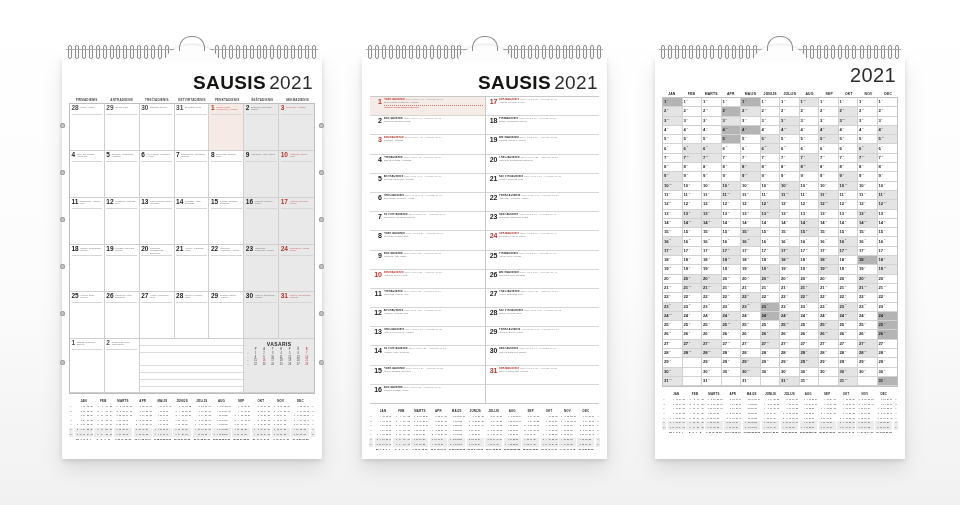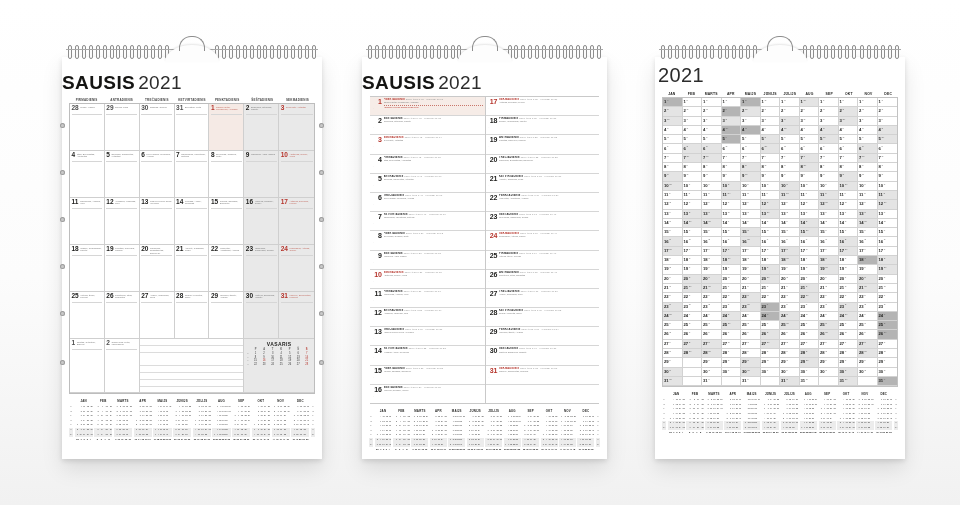--- a/index.html
+++ b/index.html
@@ -22,21 +22,21 @@
   .bgrp{flex:1;display:flex;justify-content:space-between;padding:0 2px}
   .bgap{width:42px}
   .loop{width:2px;height:12px;border:1px solid #8d8d8d;border-radius:2px;background:#fbfbfb}
   .hanger{position:absolute;top:-24px;left:50%;transform:translateX(-50%);width:60px;height:26px;z-index:2}
   .tab{position:absolute;bottom:-3px;left:50%;transform:translateX(-50%);width:54px;height:17px;background:#fdfdfd;
        border-radius:50% 50% 0 0/100% 100% 0 0;box-shadow:0 -1px 2px rgba(0,0,0,.10)}
   .hook{position:absolute;top:3px;left:50%;transform:translateX(-50%);width:24px;height:14px;
         border:1.6px solid #8d8d8d;border-bottom:none;border-radius:12px 12px 0 0}
 
   
-  .title{text-align:left;margin:16px 9px 3px 0;line-height:1;letter-spacing:.4px;height:20px}
+  .title{text-align:right;margin:16px 9px 3px 0;line-height:1;letter-spacing:.4px;height:20px}
   .tb{font-size:19px;font-weight:800;color:#151513}
   .ty{font-size:19px;font-weight:400;color:#2c2c2c;margin-left:3px}
   .c3 .title{margin-top:8px;height:22px}
   .c3 .ty{font-size:20px}
 
   
   .c1-wd{display:grid;grid-template-columns:repeat(7,1fr);margin:0 7px;font-size:3px;font-weight:700;
          color:#4a4a4a;text-align:center;letter-spacing:.2px;height:6px;align-items:end}
   .c1-grid{display:grid;grid-template-columns:repeat(7,1fr);grid-template-rows:repeat(5,47px) 54px;
            margin:1px 7px 0;border:1px solid #bdbdbd}

